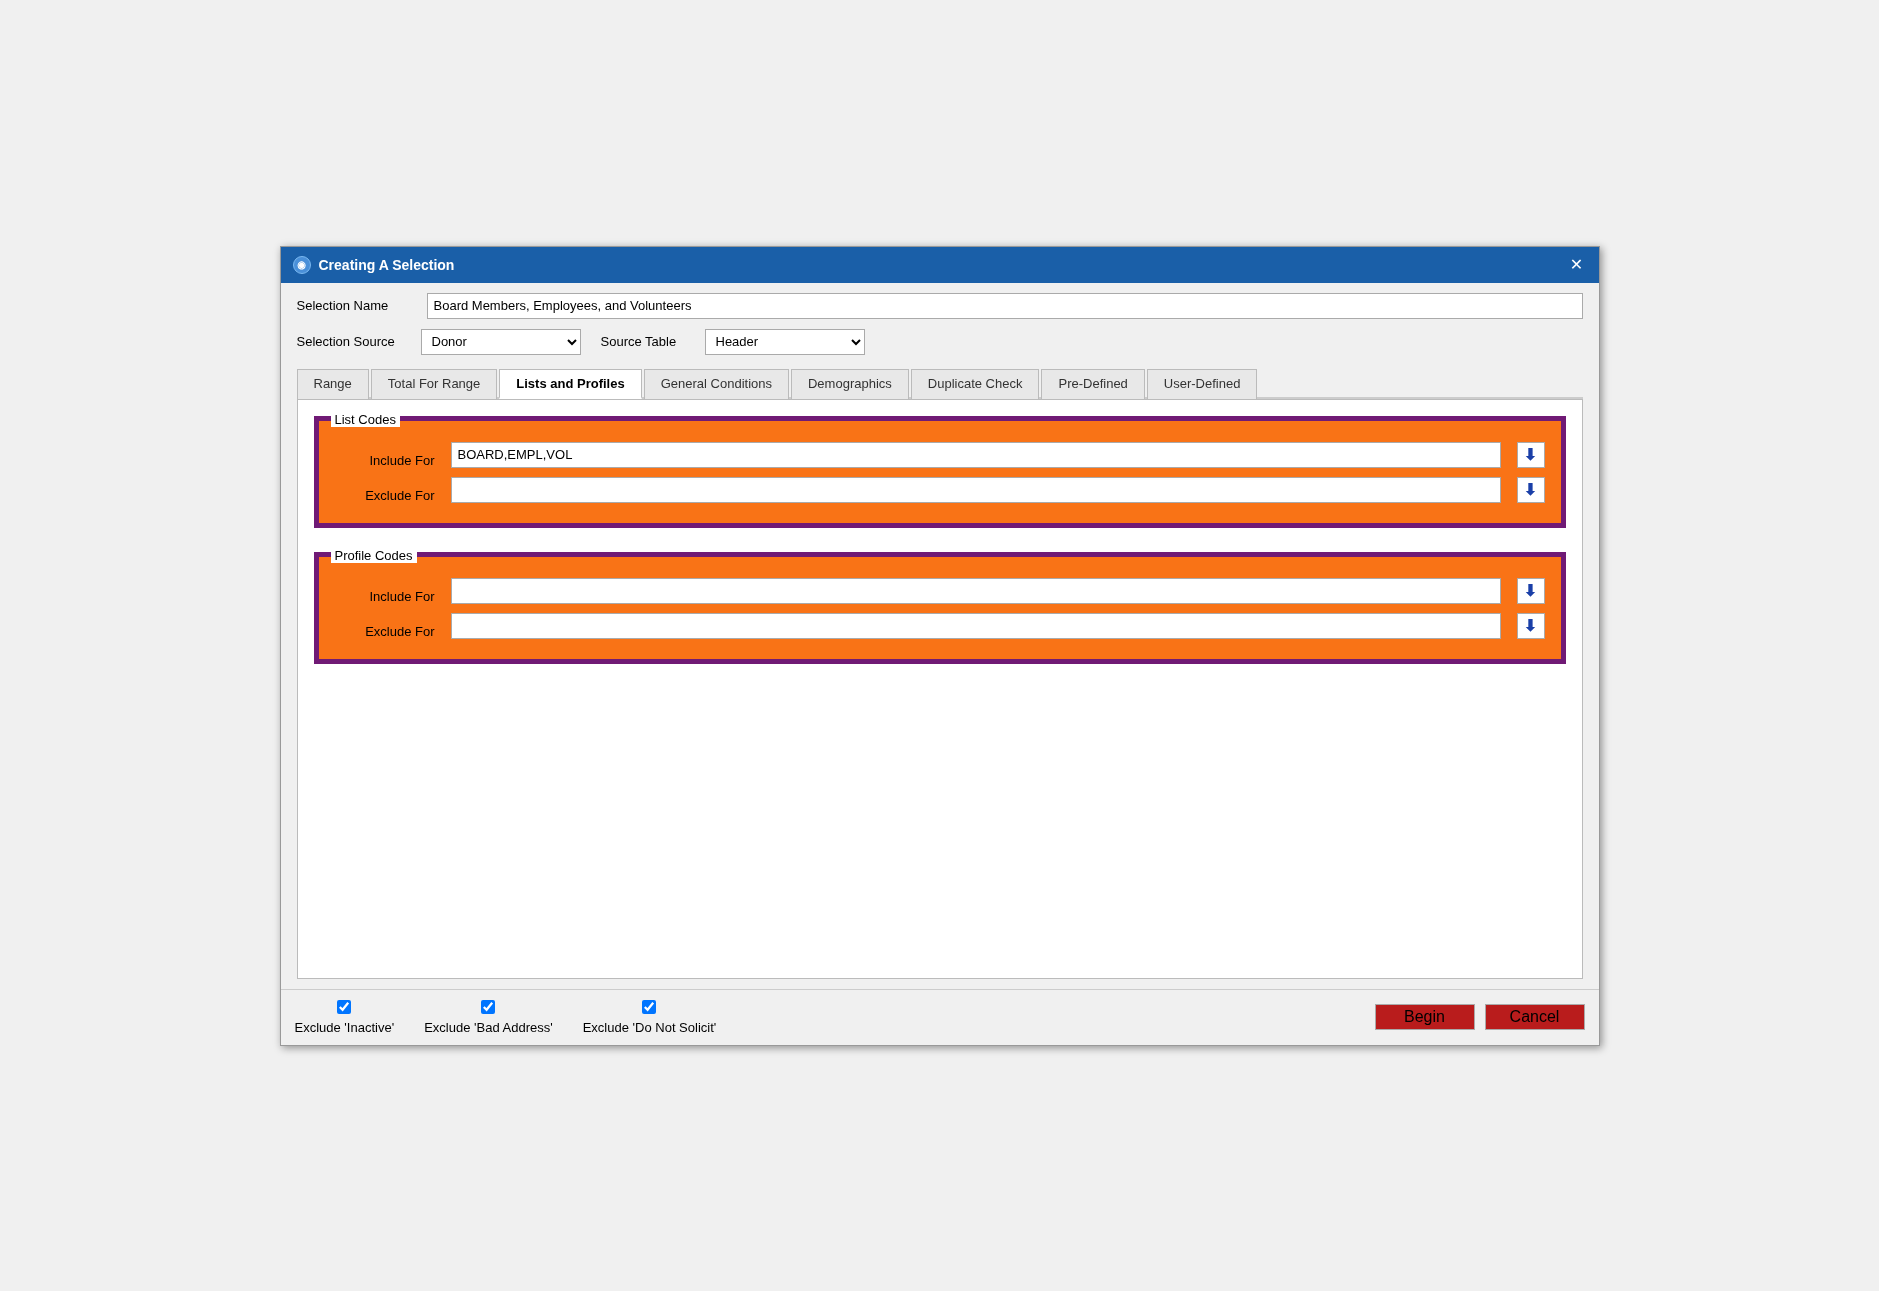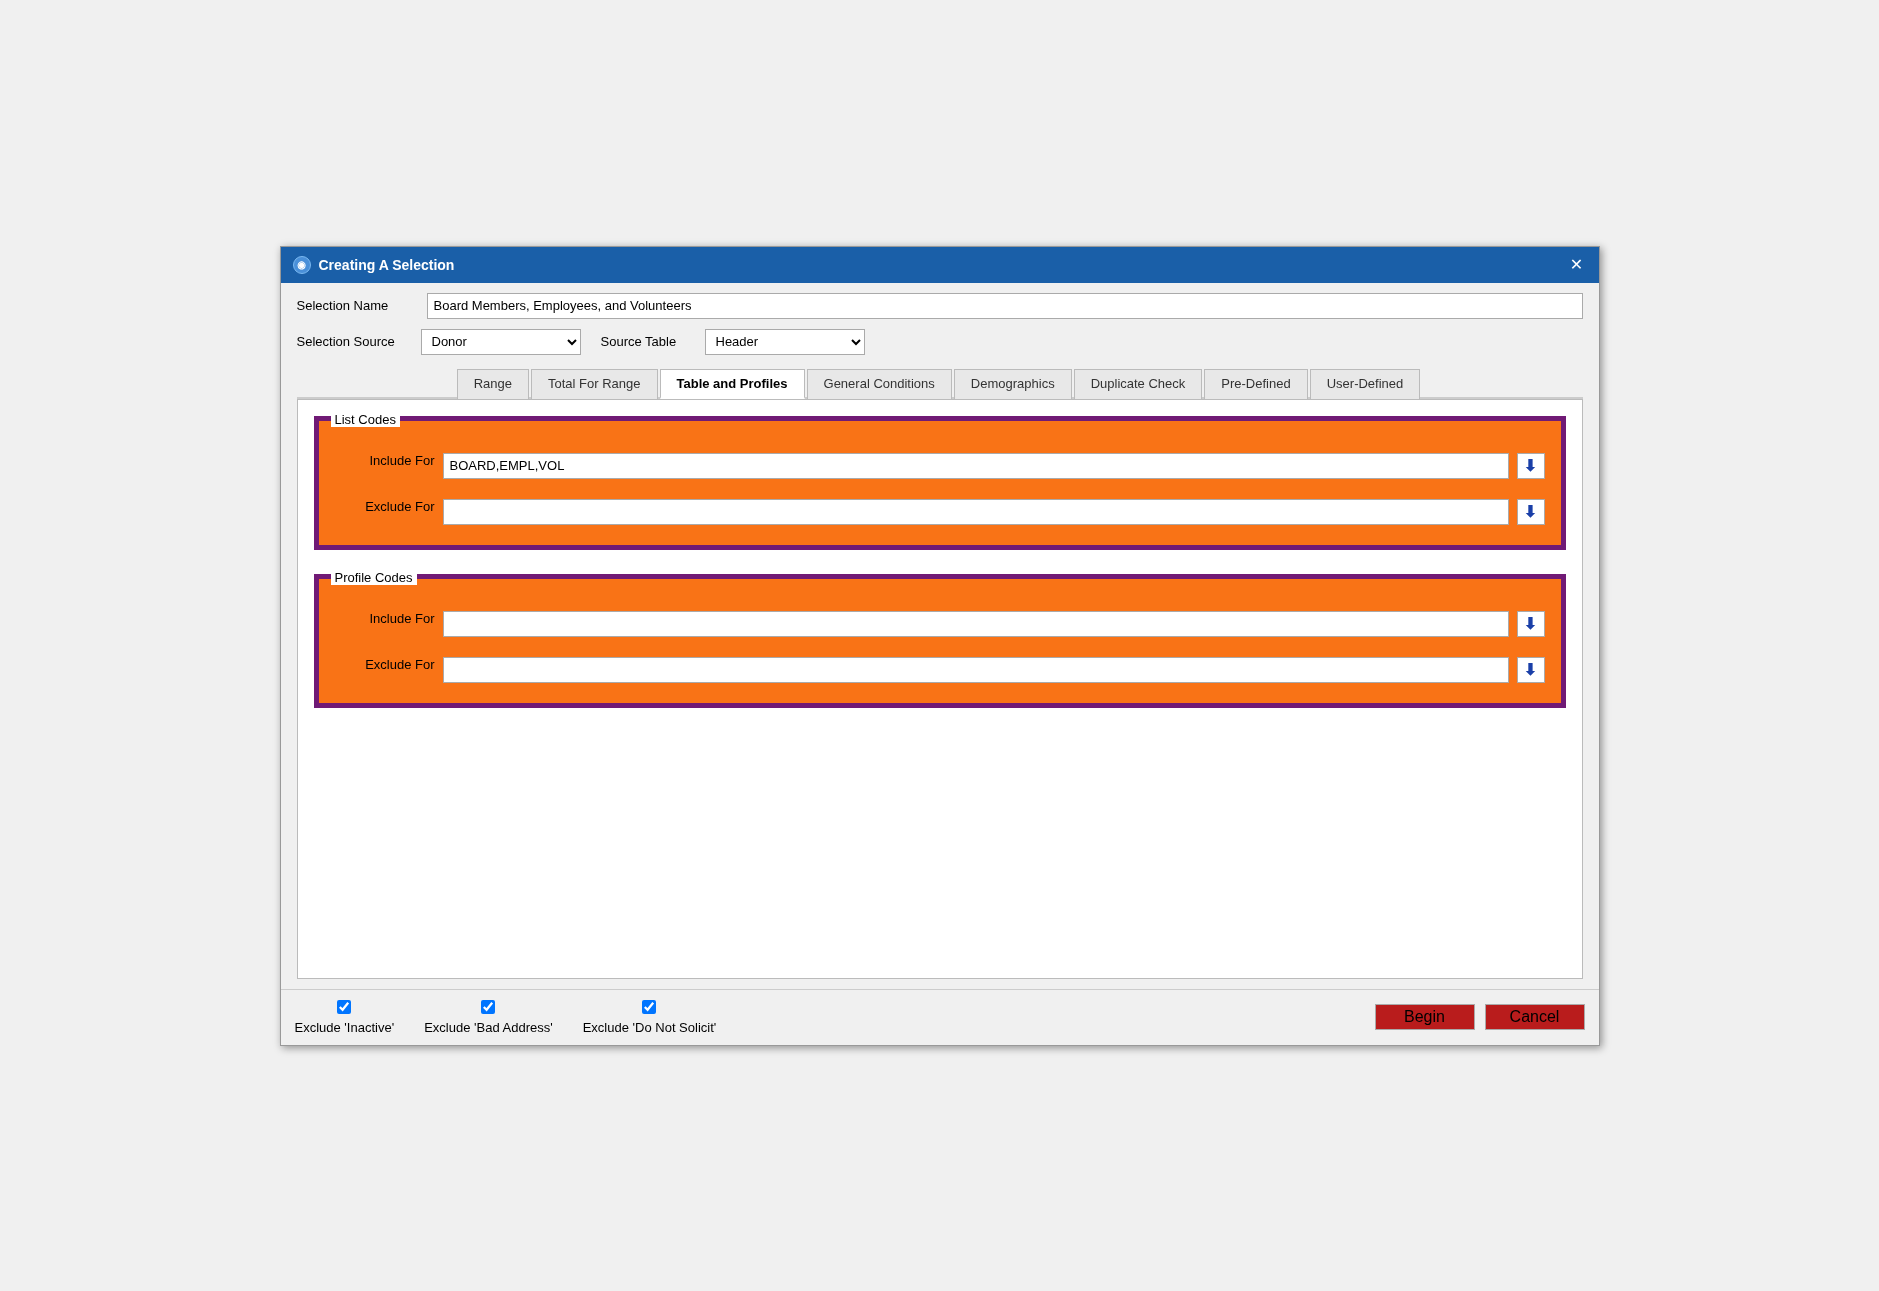--- a/index.html
+++ b/index.html
@@ -104,21 +104,20 @@
       display: flex;
       align-items: center;
       gap: 4px;
     }
     
     .tabs {
       display: flex;
       border-bottom: 2px solid #ccc;
       margin-bottom: 0;
       gap: 0;
-      justify-content: center;
     }
     .tab {
       padding: 6px 16px;
       border: 1px solid #bbb;
       border-bottom: none;
       background: #e8e8e8;
       cursor: pointer;
       font-size: 13px;
       color: #333;
       margin-right: 2px;
@@ -152,23 +151,23 @@
       font-weight: normal;
       color: #000;
       background: white;
       position: absolute;
       top: -9px;
       left: 12px;
       padding: 0 4px;
     }
     .field-row {
       display: flex;
-      align-items: flex-start;
-      margin-top: 20px;
-      gap: 8px;
+      align-items: flex-end;
+      margin-top: 9px;
+      gap: 16px;
     }
     .field-label {
       min-width: 100px;
       text-align: right;
       font-size: 13px;
       color: #000;
     }
     .field-input {
       flex: 1;
       height: 26px;
@@ -258,21 +257,21 @@
         <span class="label label-narrow">Source Table</span>
         <select>
           <option>Header</option>
         </select>
       </div>
     </div>
 
     <div class="tabs">
       <div class="tab">Range</div>
       <div class="tab">Total For Range</div>
-      <div class="tab active">Table and Profiles</div>
+      <div class="tab active">Lists and Profiles</div>
       <div class="tab">General Conditions</div>
       <div class="tab">Demographics</div>
       <div class="tab">Duplicate Check</div>
       <div class="tab">Pre-Defined</div>
       <div class="tab">User-Defined</div>
     </div>
 
     <div class="tab-content">
 
       <div class="section-box">

